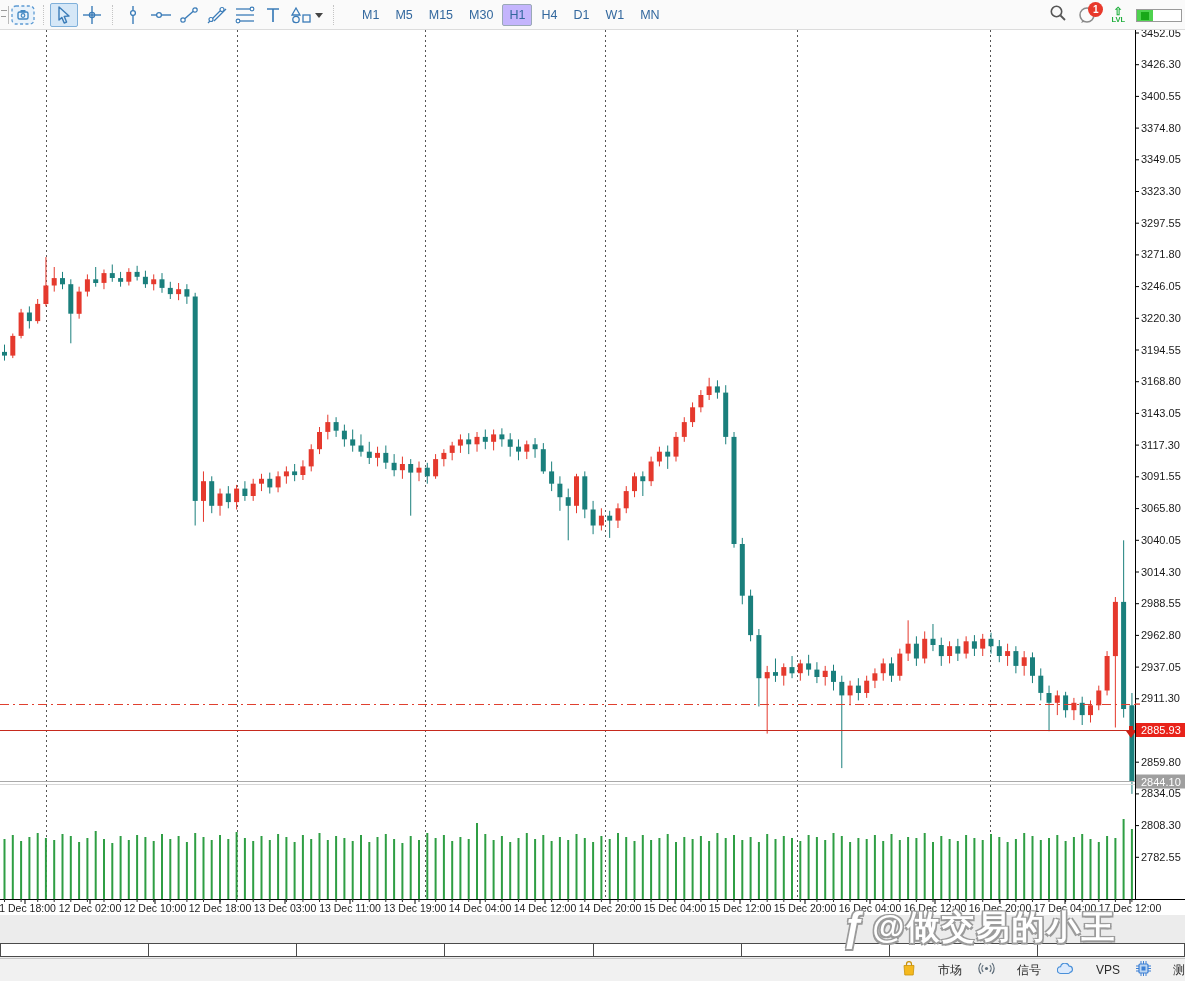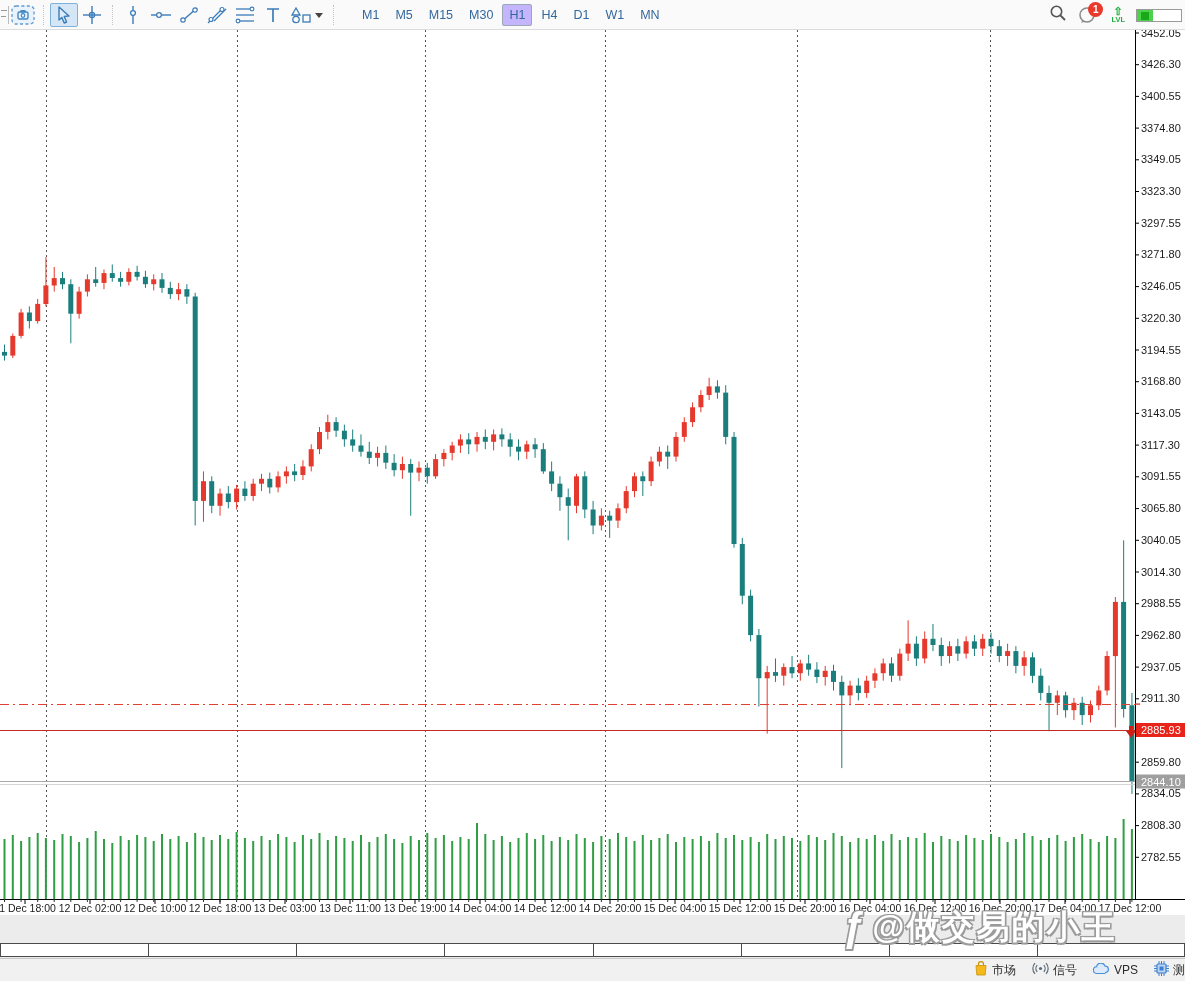--- a/index.html
+++ b/index.html
@@ -50,21 +50,21 @@
 
   
   #band { position:absolute; left:0; top:915px; width:1185px; height:43px; background:#ececec; }
   #tabstrip { position:absolute; left:0; top:943px; width:1185px; height:14px; display:flex; }
   .tab-cell { height:14px; background:#fff; border:1px solid #4a4a4a; border-right:none; }
   .tab-cell:last-child { border-right:1px solid #4a4a4a; }
 
   #statusbar { position:absolute; left:0; top:958px; width:1185px; height:23px;
     background:#f1f1f1; border-top:1px solid #c6c6c6; display:flex; align-items:center;
     justify-content:flex-end; gap:16px; font-size:12px; color:#2b2b2b; overflow:hidden; }
-  .st-item { display:flex; align-items:center; gap:4px; }
+  .st-item { display:flex; align-items:center; gap:22px; }
   .st-item:last-child { margin-right:-12px; }
 </style>
 </head>
 <body>
 <div id="stage">
 
   <svg id="chart-svg" width="1185" height="915" viewBox="0 0 1185 915">
       <g>
         <line x1="46" y1="30" x2="46" y2="899" stroke="#555555" stroke-width="1" stroke-dasharray="2 3" shape-rendering="crispEdges"></line>
         <line x1="237" y1="30" x2="237" y2="899" stroke="#555555" stroke-width="1" stroke-dasharray="2 3" shape-rendering="crispEdges"></line>

